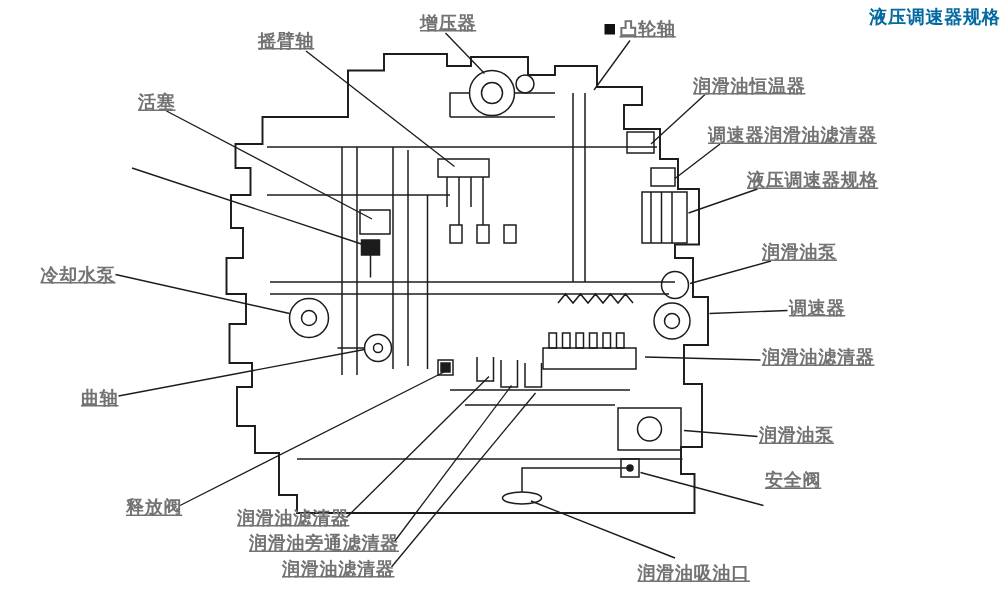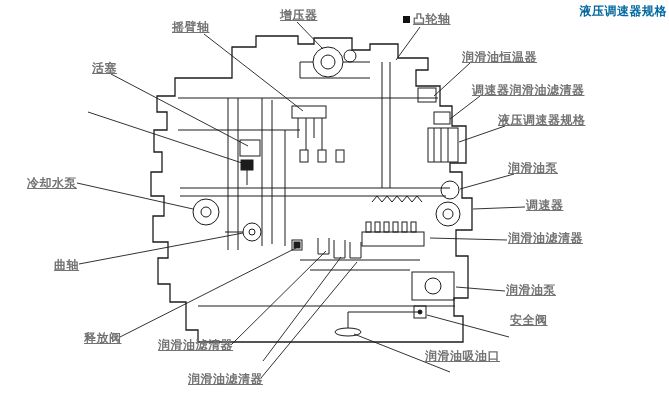--- a/index.html
+++ b/index.html
@@ -151,21 +151,22 @@
   <div class="lbl" style="left:280px;top:9px">增压器</div>
   <div class="lbl" style="left:403px;top:13px"><span class="sq"></span><span>凸轮轴</span></div>
   <div class="lbl" style="left:462px;top:51px">润滑油恒温器</div>
   <div class="lbl" style="left:472px;top:84px">调速器润滑油滤清器</div>
   <div class="lbl" style="left:498px;top:114px">液压调速器规格</div>
   <div class="lbl" style="left:508px;top:162px">润滑油泵</div>
   <div class="lbl" style="left:526px;top:199px">调速器</div>
   <div class="lbl" style="left:508px;top:232px">润滑油滤清器</div>
   <div class="lbl" style="left:506px;top:284px">润滑油泵</div>
   <div class="lbl" style="left:510px;top:314px">安全阀</div>
-  <div class="lbl" style="left:425px;top:350px">润滑油吸油口</div>
+  <div class="lbl" style="left:425px;top:376px">润滑油吸油口</div>
   <div class="lbl" style="left:158px;top:339px">润滑油滤清器</div>
+  <div class="lbl" style="left:166px;top:356px">润滑油旁通滤清器</div>
   <div class="lbl" style="left:188px;top:373px">润滑油滤清器</div>
   <div class="lbl" style="left:84px;top:332px">释放阀</div>
   <div class="lbl" style="left:54px;top:259px">曲轴</div>
   <div class="lbl" style="left:27px;top:177px">冷却水泵</div>
   <div class="lbl" style="left:92px;top:62px">活塞</div>
 
 </div>
 
 </body></html>

